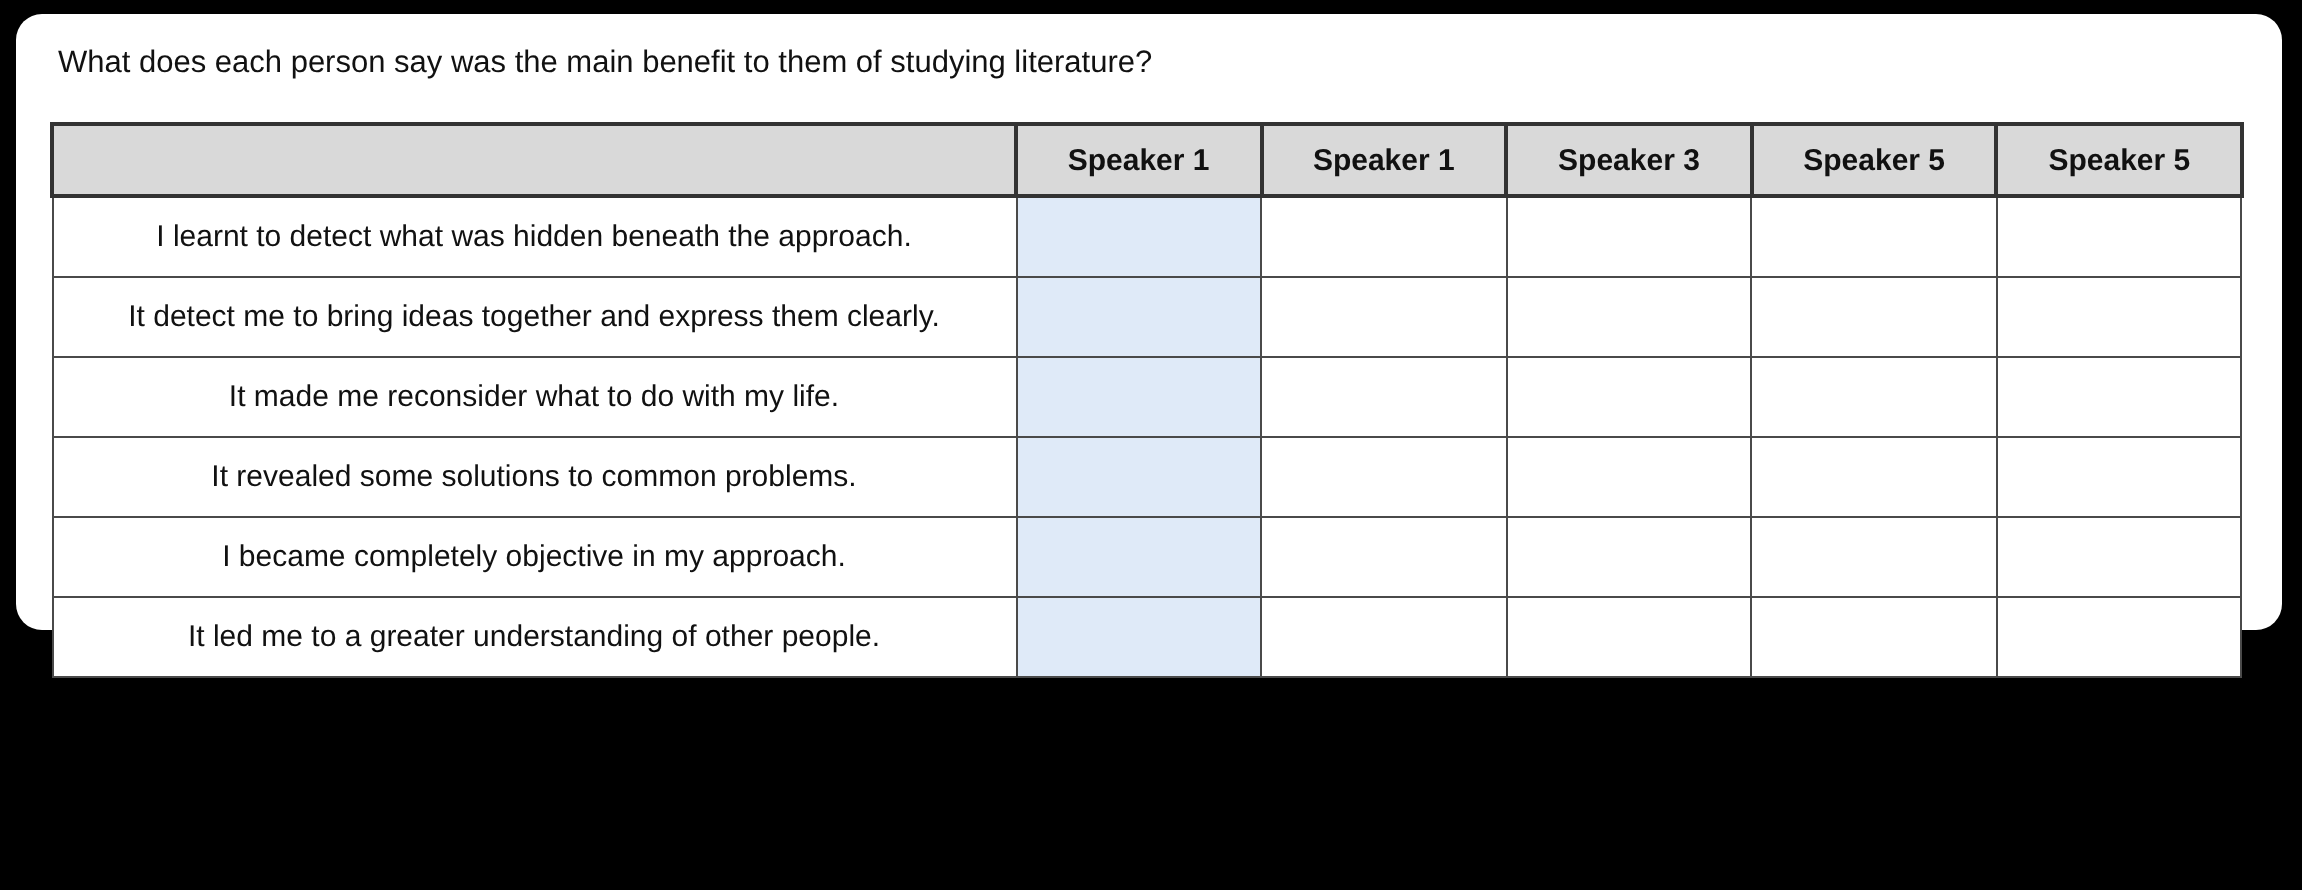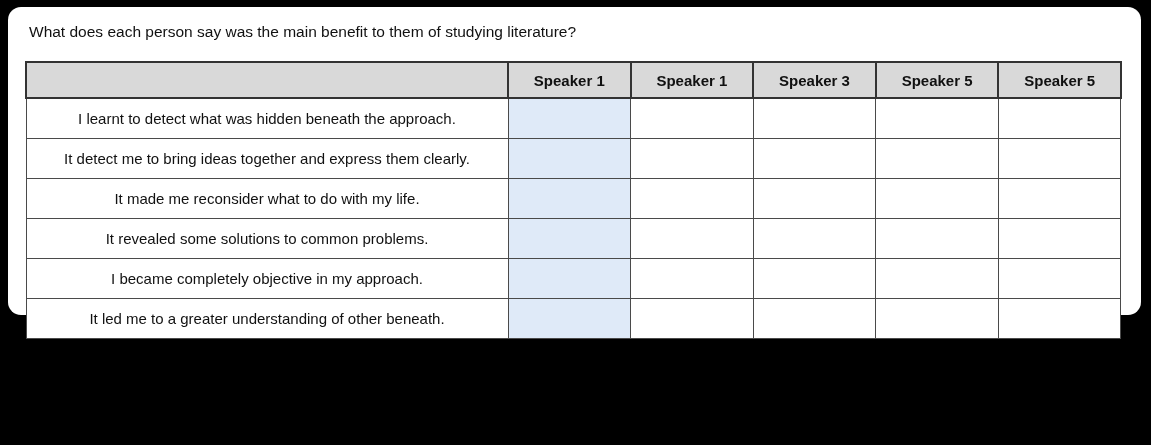--- a/index.html
+++ b/index.html
@@ -120,21 +120,21 @@
       </tr>
       <tr>
         <td>I became completely objective in my approach.</td>
         <td class="hl"></td>
         <td></td>
         <td></td>
         <td></td>
         <td></td>
       </tr>
       <tr>
-        <td>It led me to a greater understanding of other beneath.</td>
+        <td>It led me to a greater understanding of other people.</td>
         <td class="hl"></td>
         <td></td>
         <td></td>
         <td></td>
         <td></td>
       </tr>
     </tbody>
   </table>
 </div>
 

